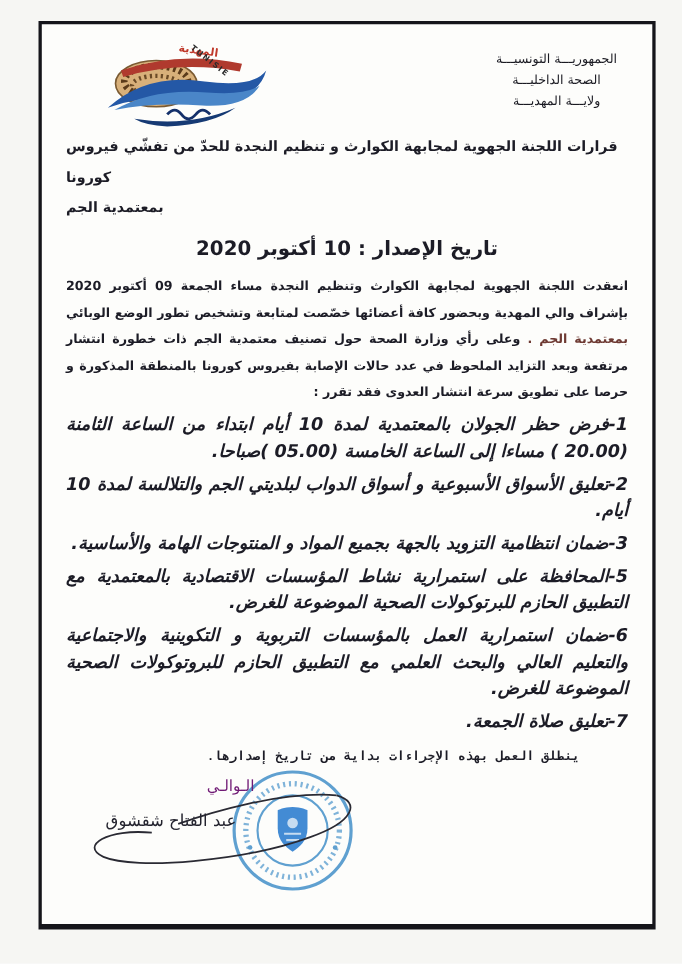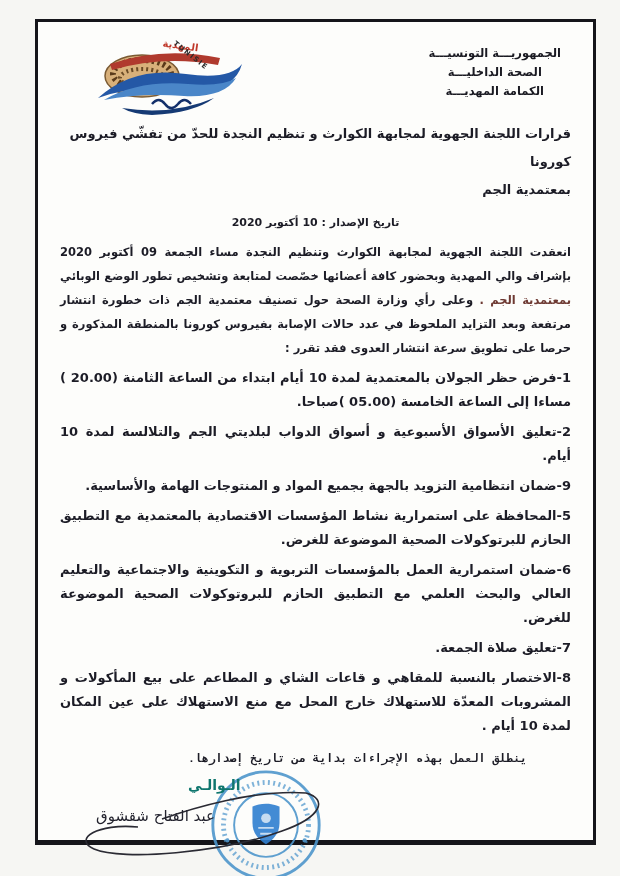--- a/index.html
+++ b/index.html
@@ -17,90 +17,91 @@
     width:561px; height:826px;
     background:#fdfdfb;
     border:3px solid #15151a;
     border-bottom-width:5px;
     padding:14px 22px 0 22px;
   }
   .header-row { position:relative; height:82px; }
   .header-text {
     position:absolute; right:10px; top:8px;
     text-align:center;
-    font-weight:bold;
+    font-weight:normal;
     font-size:11.5px;
     line-height:19px;
     color:#1a1a22;
   }
   .logo-wrap { position:absolute; left:28px; top:0px; width:172px; height:82px; }
   .doc-title {
-    text-align:right;
+    text-align:left;
     font-weight:bold;
     font-size:13px;
     line-height:28px;
     margin-top:2px;
   }
   .issue-date {
     text-align:center;
     font-weight:bold;
-    font-size:11px;
+    font-size:18px;
     margin-top:12px;
   }
   .intro {
     margin-top:11px;
     font-weight:bold;
     font-size:11.5px;
     line-height:24px;
     text-align:justify;
   }
   .intro .hl { color:#6e3a33; }
   .decision {
     font-weight:bold;
-    font-size:13px;
+    font-size:16px;
     line-height:24px;
     text-align:justify;
     margin:6px 0;
+    font-style:italic;
   }
   .closing {
     font-weight:bold;
     font-size:11.5px;
     line-height:24px;
     padding-right:44px;
     margin-top:9px;
     font-family:Liberation Mono, monospace;
   }
   .signature-block { position:relative; height:84px; margin-top:2px; overflow:visible; }
   .stamp {
     position:absolute; left:148px; top:-6px;
     width:116px; height:116px;
     opacity:0.9;
   }
   .sig-scribble { position:absolute; left:10px; top:0; width:300px; height:92px; }
   .sig-title {
     position:absolute; left:128px; top:4px;
-    font-weight:bold; font-size:14px; color:#0f766e;
+    font-weight:normal; font-size:14px; color:#701a75;
     direction:rtl;
   }
   .sig-name {
     position:absolute; left:36px; top:34px;
     font-weight:normal; font-size:15px; color:#23232e;
     direction:rtl; white-space:nowrap;
   }
 </style>
 </head>
 <body>
 
 <div class="page-frame">
 
   <div class="header-row">
     <div class="header-text">
       <div>الجمهوريـــة التونسيـــة</div>
       <div>الصحة الداخليـــة</div>
-      <div>الكمامة المهديـــة</div>
+      <div>ولايـــة المهديـــة</div>
     </div>
 
     <div class="logo-wrap">
       <svg viewBox="0 0 172 82" width="172" height="82">
 
         <text x="92" y="13" font-size="10" font-weight="bold" fill="#c0392b" text-anchor="middle" transform="rotate(8 92 13)">المهدية</text>
 
         <ellipse cx="54" cy="40" rx="37" ry="21" fill="#d8b07a" stroke="#7a5a32" stroke-width="1.5"></ellipse>
         <ellipse cx="54" cy="38" rx="29" ry="14" fill="none" stroke="#5a3a1a" stroke-width="6" stroke-dasharray="2.5 3.2"></ellipse>
         <ellipse cx="54" cy="42" rx="22" ry="9" fill="none" stroke="#6a4a26" stroke-width="4" stroke-dasharray="2 3"></ellipse>
@@ -122,25 +123,24 @@
     <div>بمعتمدية الجم</div>
   </div>
 
   <div class="issue-date">تاريخ الإصدار : 10 أكتوبر 2020</div>
 
   <p class="intro"><span>انعقدت اللجنة الجهوية لمجابهة الكوارث وتنظيم النجدة مساء الجمعة 09 أكتوبر 2020 بإشراف والي المهدية وبحضور كافة أعضائها خصّصت لمتابعة وتشخيص تطور الوضع الوبائي </span><span class="hl">بمعتمدية الجم .</span><span> وعلى رأي وزارة الصحة حول تصنيف معتمدية الجم ذات خطورة انتشار مرتفعة وبعد التزايد الملحوظ في عدد حالات الإصابة بفيروس كورونا بالمنطقة المذكورة و حرصا على تطويق سرعة انتشار العدوى فقد تقرر :</span></p>
 
   <div>
     <p class="decision">1-فرض حظر الجولان بالمعتمدية لمدة 10 أيام ابتداء من الساعة الثامنة (20.00 ) مساءا إلى الساعة الخامسة (05.00 )صباحا.</p>
     <p class="decision">2-تعليق الأسواق الأسبوعية و أسواق الدواب لبلديتي الجم والتلالسة لمدة 10 أيام.</p>
-    <p class="decision">9-ضمان انتظامية التزويد بالجهة بجميع المواد و المنتوجات الهامة والأساسية.</p>
+    <p class="decision">3-ضمان انتظامية التزويد بالجهة بجميع المواد و المنتوجات الهامة والأساسية.</p>
     <p class="decision">5-المحافظة على استمرارية نشاط المؤسسات الاقتصادية بالمعتمدية مع التطبيق الحازم للبرتوكولات الصحية الموضوعة للغرض.</p>
     <p class="decision">6-ضمان استمرارية العمل بالمؤسسات التربوية و التكوينية والاجتماعية والتعليم العالي والبحث العلمي مع التطبيق الحازم للبروتوكولات الصحية الموضوعة للغرض.</p>
     <p class="decision">7-تعليق صلاة الجمعة.</p>
-    <p class="decision">8-الاختصار بالنسبة للمقاهي و قاعات الشاي و المطاعم على بيع المأكولات و المشروبات المعدّة للاستهلاك خارج المحل مع منع الاستهلاك على عين المكان لمدة 10 أيام .</p>
   </div>
 
   <p class="closing">ينطلق العمل بهذه الإجراءات بداية من تاريخ إصدارها.</p>
 
   <div class="signature-block">
 
     <svg class="stamp" viewBox="0 0 120 120">
       <circle cx="60" cy="60" r="55" fill="none" stroke="#4e96cc" stroke-width="3"></circle>
       <circle cx="60" cy="60" r="44" fill="none" stroke="#4e96cc" stroke-width="5" stroke-dasharray="2 3.5" opacity="0.8"></circle>
       <circle cx="60" cy="60" r="33" fill="none" stroke="#4e96cc" stroke-width="2"></circle>

